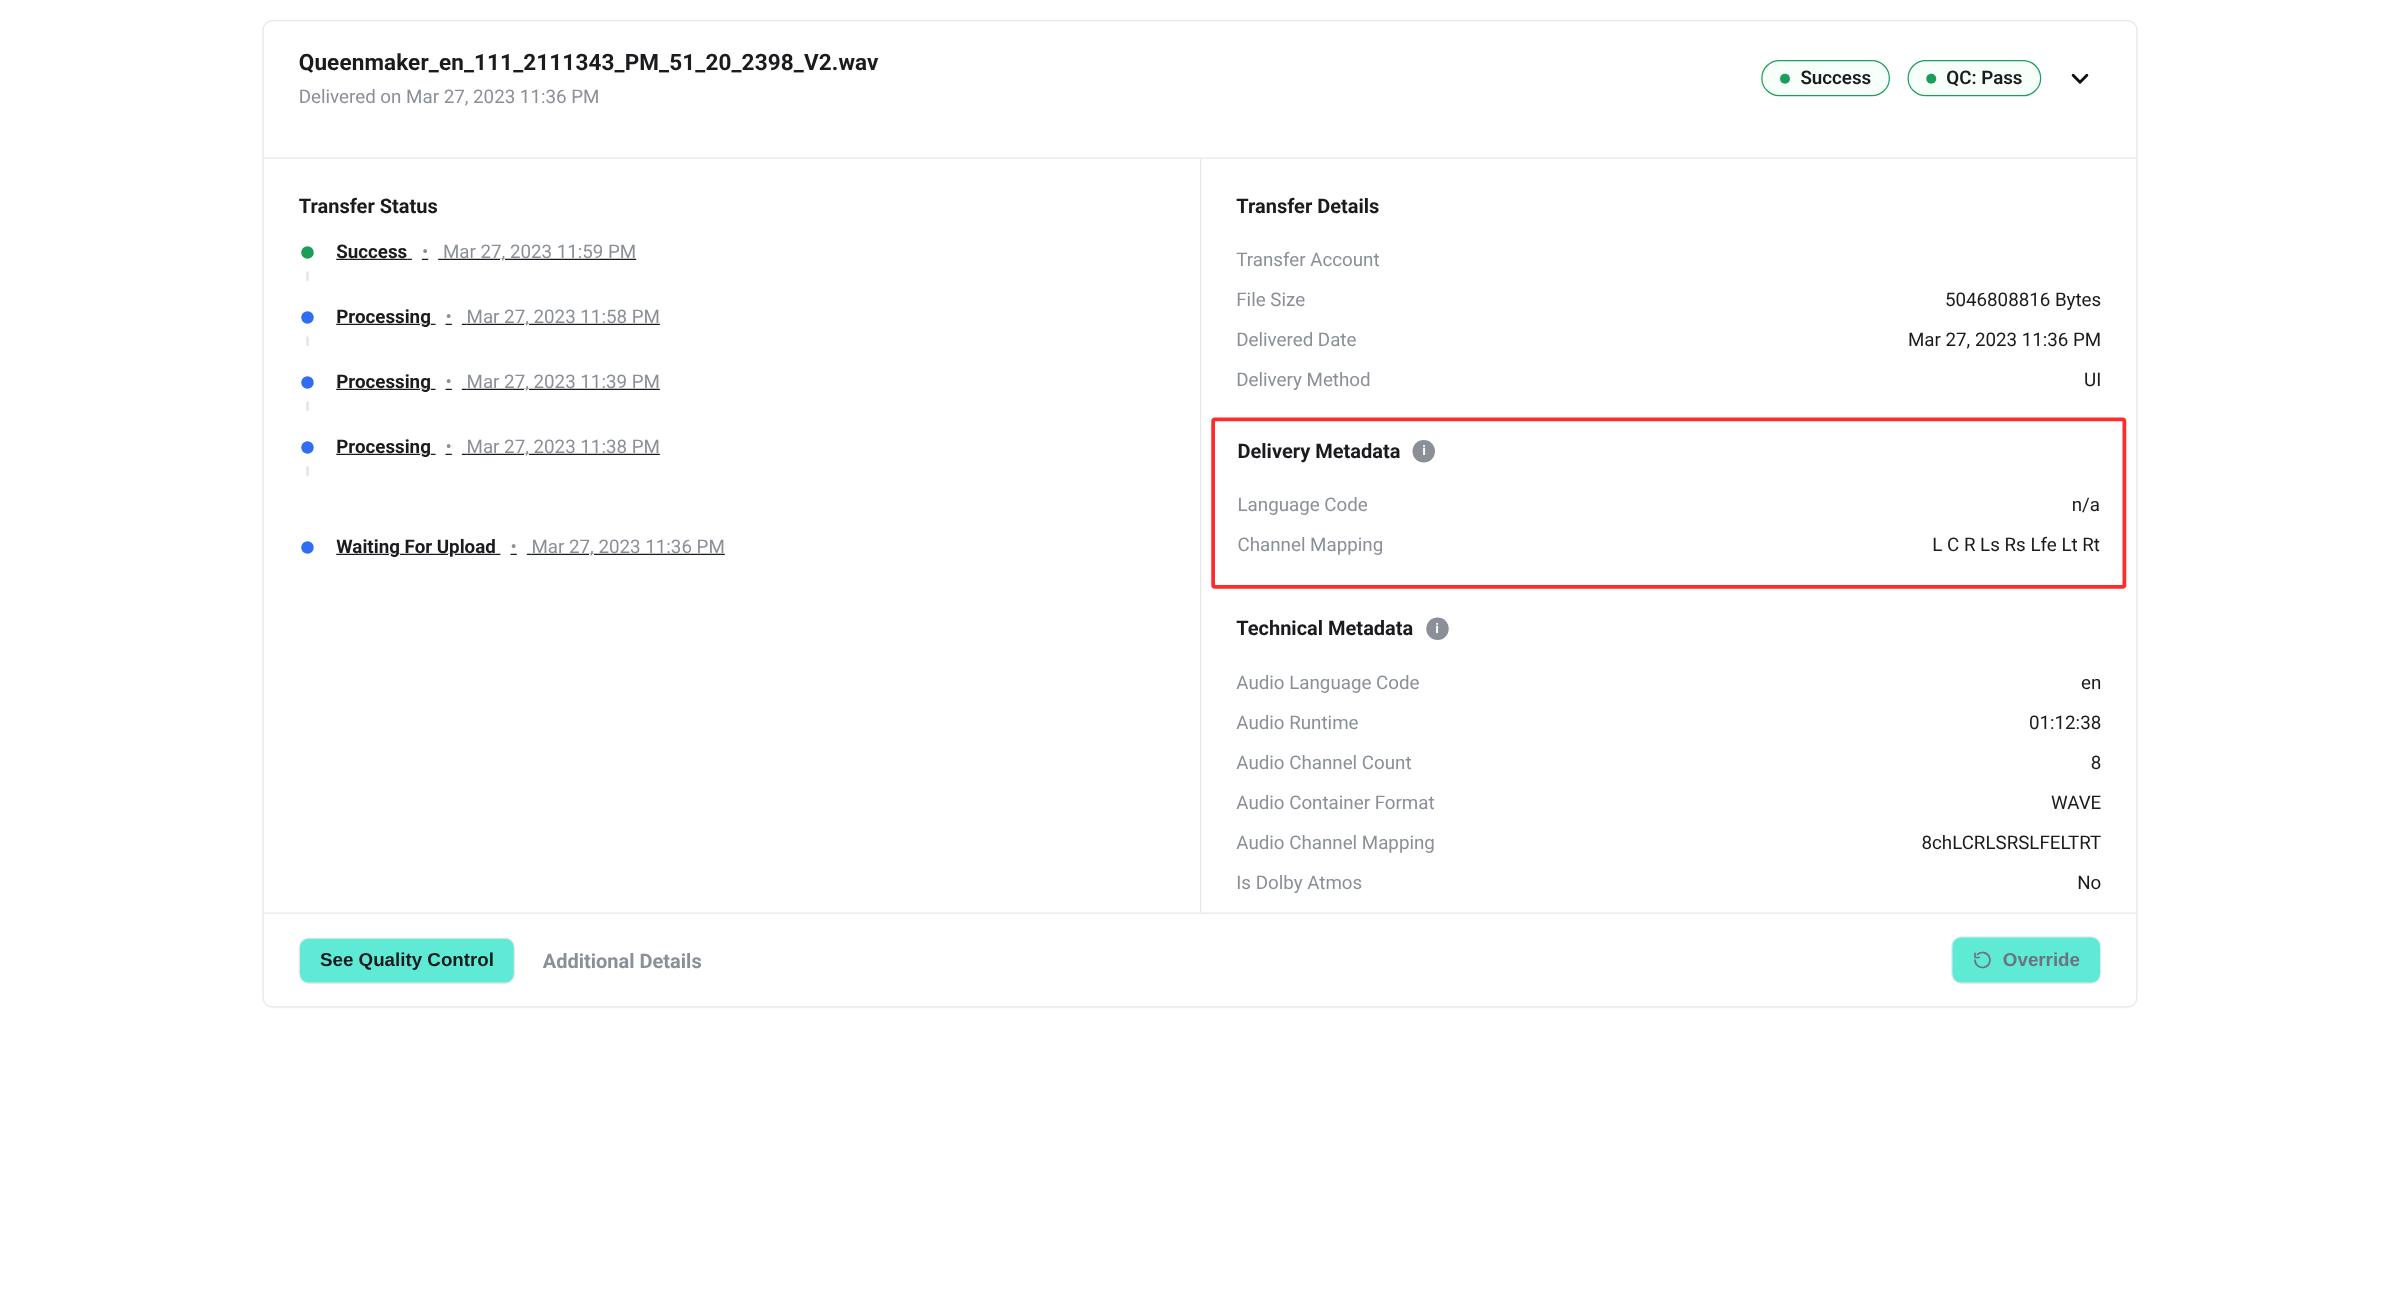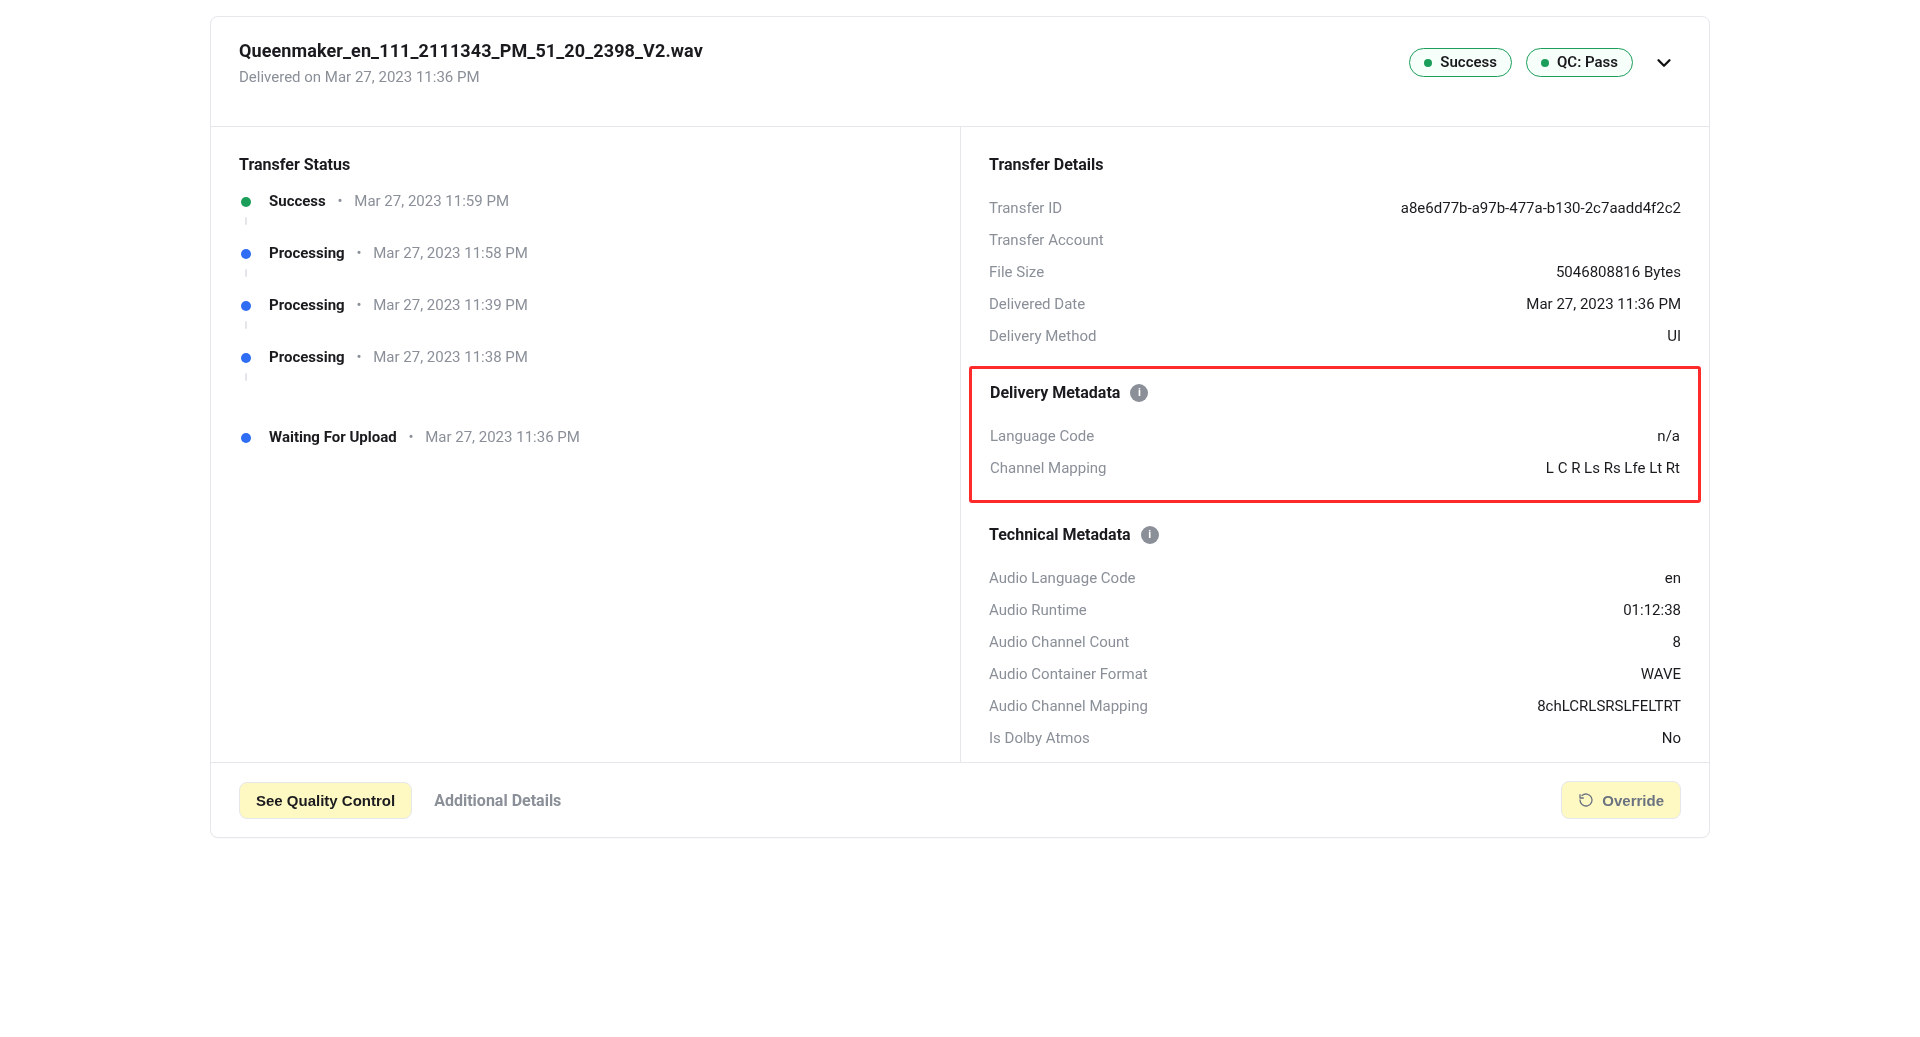--- a/index.html
+++ b/index.html
@@ -61,21 +61,21 @@
   
   .timeline{list-style:none;padding:0;margin:0;}
   .tl-item{position:relative;display:flex;align-items:flex-start;gap:16px;padding:0 0 34px 0;}
   .tl-item:last-child{padding-bottom:8px;margin-top:28px;}
   .tl-dot-wrap{position:relative;width:14px;display:flex;justify-content:center;flex:0 0 14px;margin-top:5px;}
   .tl-dot{width:10px;height:10px;border-radius:50%;}
   .tl-dot.green{background:var(--green);}
   .tl-dot.blue{background:var(--blue);}
   .tl-line{position:absolute;left:6px;top:20px;bottom:-18px;width:2px;background:#e3e5ea;border-radius:2px;}
   .tl-item:last-child .tl-line{display:none;}
-  .tl-text{font-size:15px;color:var(--text);}
+  .tl-text{font-size:15px;color:var(--text);text-decoration:underline;}
   .tl-label{font-weight:700;}
   .tl-sep{color:var(--muted);margin:0 8px;}
   .tl-ts{color:var(--muted);}
 
   
   .kv{list-style:none;padding:0;margin:0;}
   .kv li{display:flex;align-items:center;justify-content:space-between;padding:7px 0;font-size:15px;}
   .kv .k{color:var(--muted);}
   .kv .v{color:var(--text);}
   .section-gap{margin-top:22px;}
@@ -92,21 +92,21 @@
   
   .card-footer{
     border-top:1px solid var(--border);
     padding:18px 28px;
     display:flex;align-items:center;justify-content:space-between;gap:16px;
   }
   .footer-left{display:flex;align-items:center;gap:22px;}
   .btn{
     display:inline-flex;align-items:center;gap:8px;
     font-size:15px;font-weight:700;color:#1b1b1f;
-    background:#fef9c3;border:1px solid var(--border);
+    background:#5eead4;border:1px solid var(--border);
     padding:10px 16px;border-radius:8px;cursor:pointer;line-height:1;
   }
   .btn.ghost{border-color:#e5e7eb;color:#6b7280;}
   .link-muted{font-size:16px;color:var(--muted);font-weight:700;cursor:pointer;}
   .btn .icon{display:inline-flex;}
 </style>
 </head>
 <body>
 <div class="canvas">
   <section class="card">
@@ -192,24 +192,20 @@
               <span class="tl-ts">Mar 27, 2023 11:36 PM</span>
             </span>
           </li>
         </ul>
       </div>
 
       <div class="col">
 
         <h3 class="section-title">Transfer Details</h3>
         <ul class="kv">
-          <li>
-              <span class="k">Transfer ID</span>
-              <span class="v">a8e6d77b-a97b-477a-b130-2c7aadd4f2c2</span>
-            </li>
           <li>
               <span class="k">Transfer Account</span>
               <span class="v"></span>
             </li>
           <li>
               <span class="k">File Size</span>
               <span class="v">5046808816 Bytes</span>
             </li>
           <li>
               <span class="k">Delivered Date</span>

